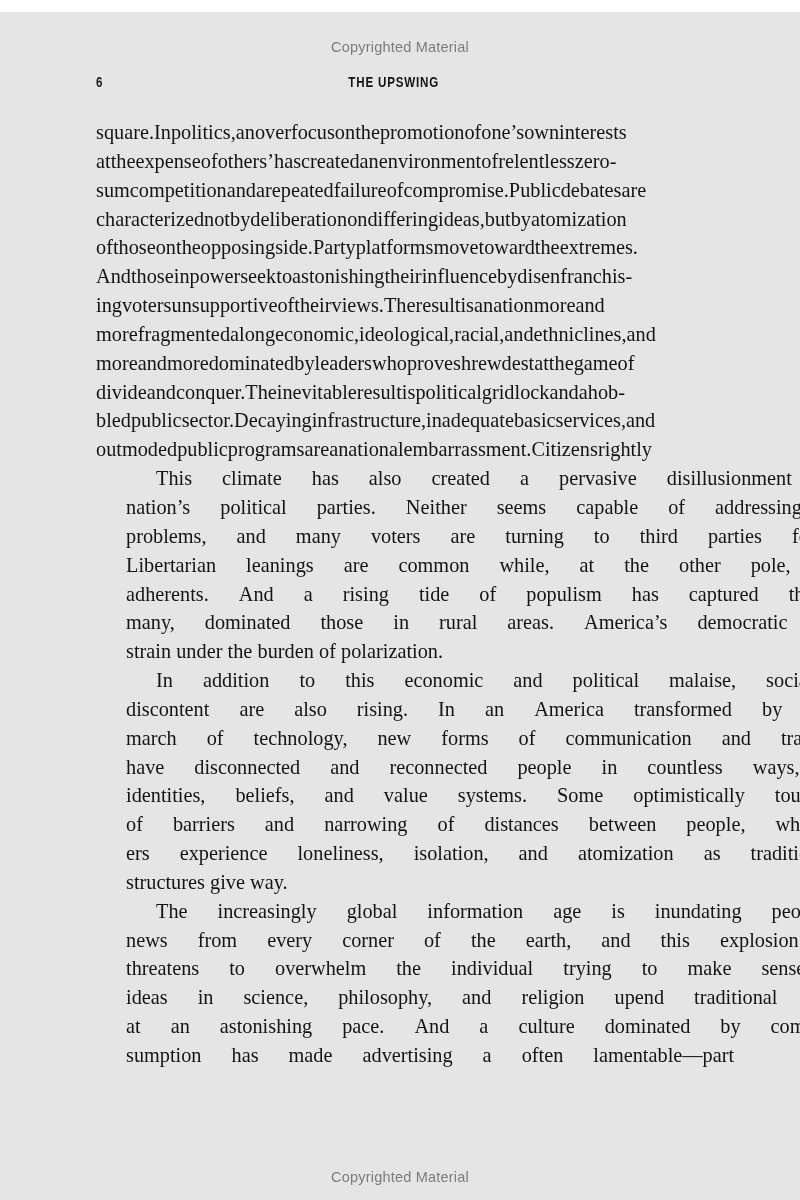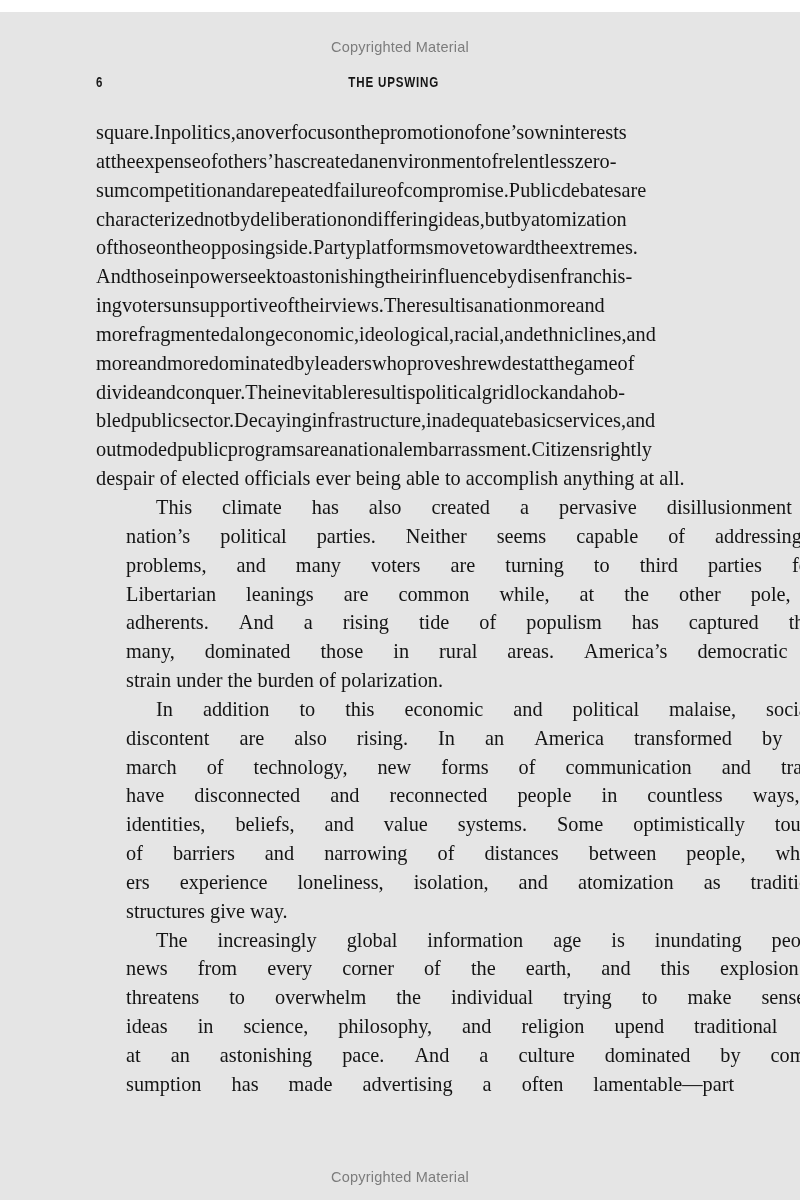--- a/index.html
+++ b/index.html
@@ -284,21 +284,20 @@
           <span>outmoded</span>
           <span>public</span>
           <span>programs</span>
           <span>are</span>
           <span>a</span>
           <span>national</span>
           <span>embarrassment.</span>
           <span>Citizens</span>
           <span>rightly</span>
         </div>
-        <div class="line">despair of elected officials ever being able to accomplish anything at all.</div>
       </div>
       <div class="para indent">
         <div class="line j indent-first">
           <span>This</span>
           <span>climate</span>
           <span>has</span>
           <span>also</span>
           <span>created</span>
           <span>a</span>
           <span>pervasive</span>

